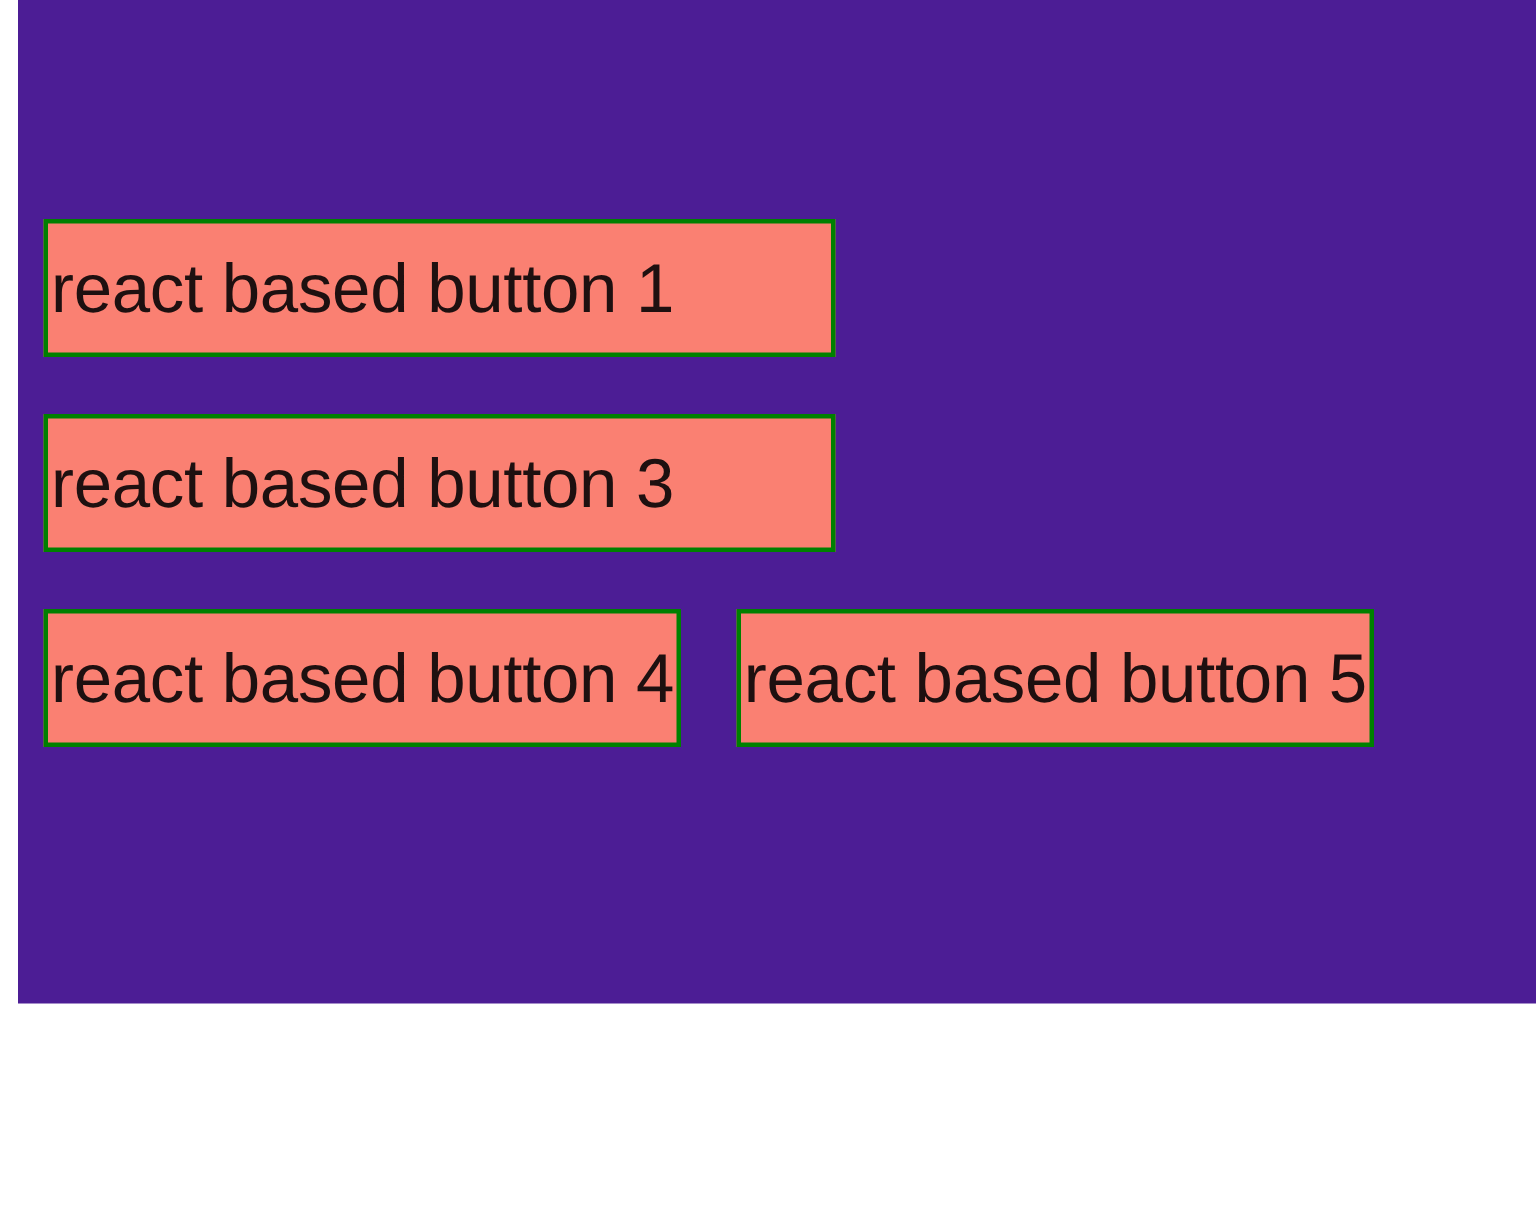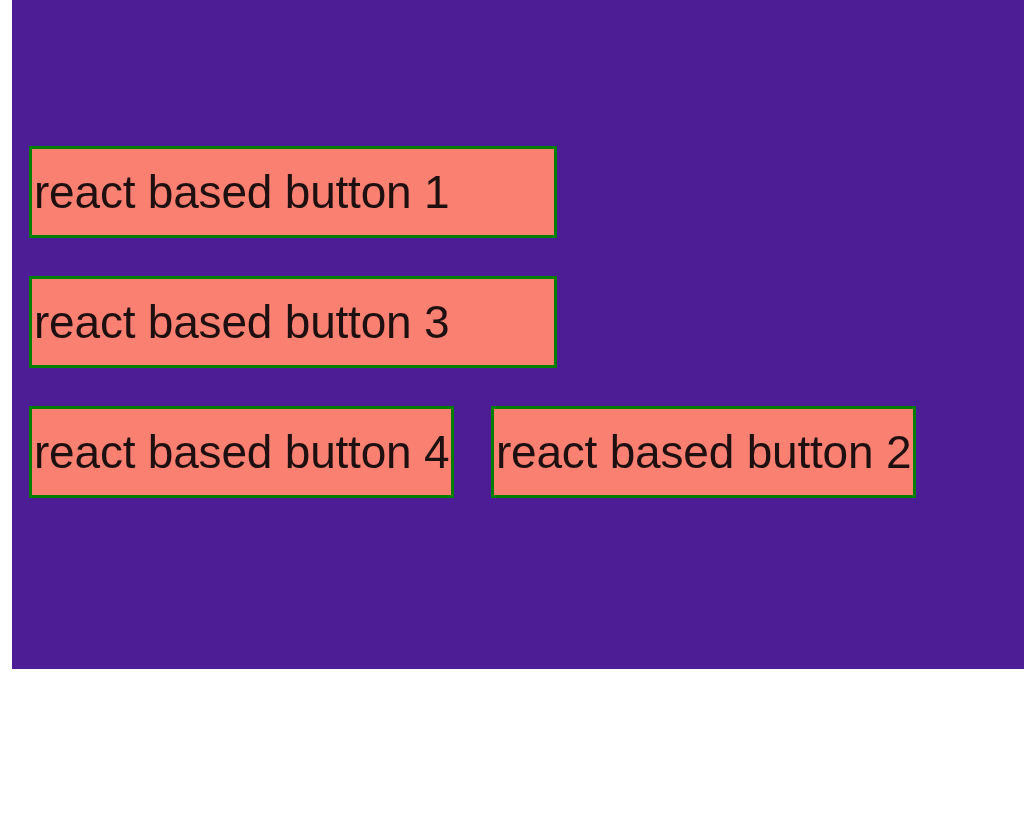--- a/index.html
+++ b/index.html
@@ -68,17 +68,17 @@
 
   <div class="button-flow">
 
     <button class="react-button break-after">react based button 1</button>
 
 
     <button class="react-button break-after">react based button 3</button>
 
     <button class="react-button">react based button 4</button>
 
-    <button class="react-button">react based button 2</button>
+    <button class="react-button">react based button 5</button>
 
   </div>
 
 </div>
 
 </body></html>

